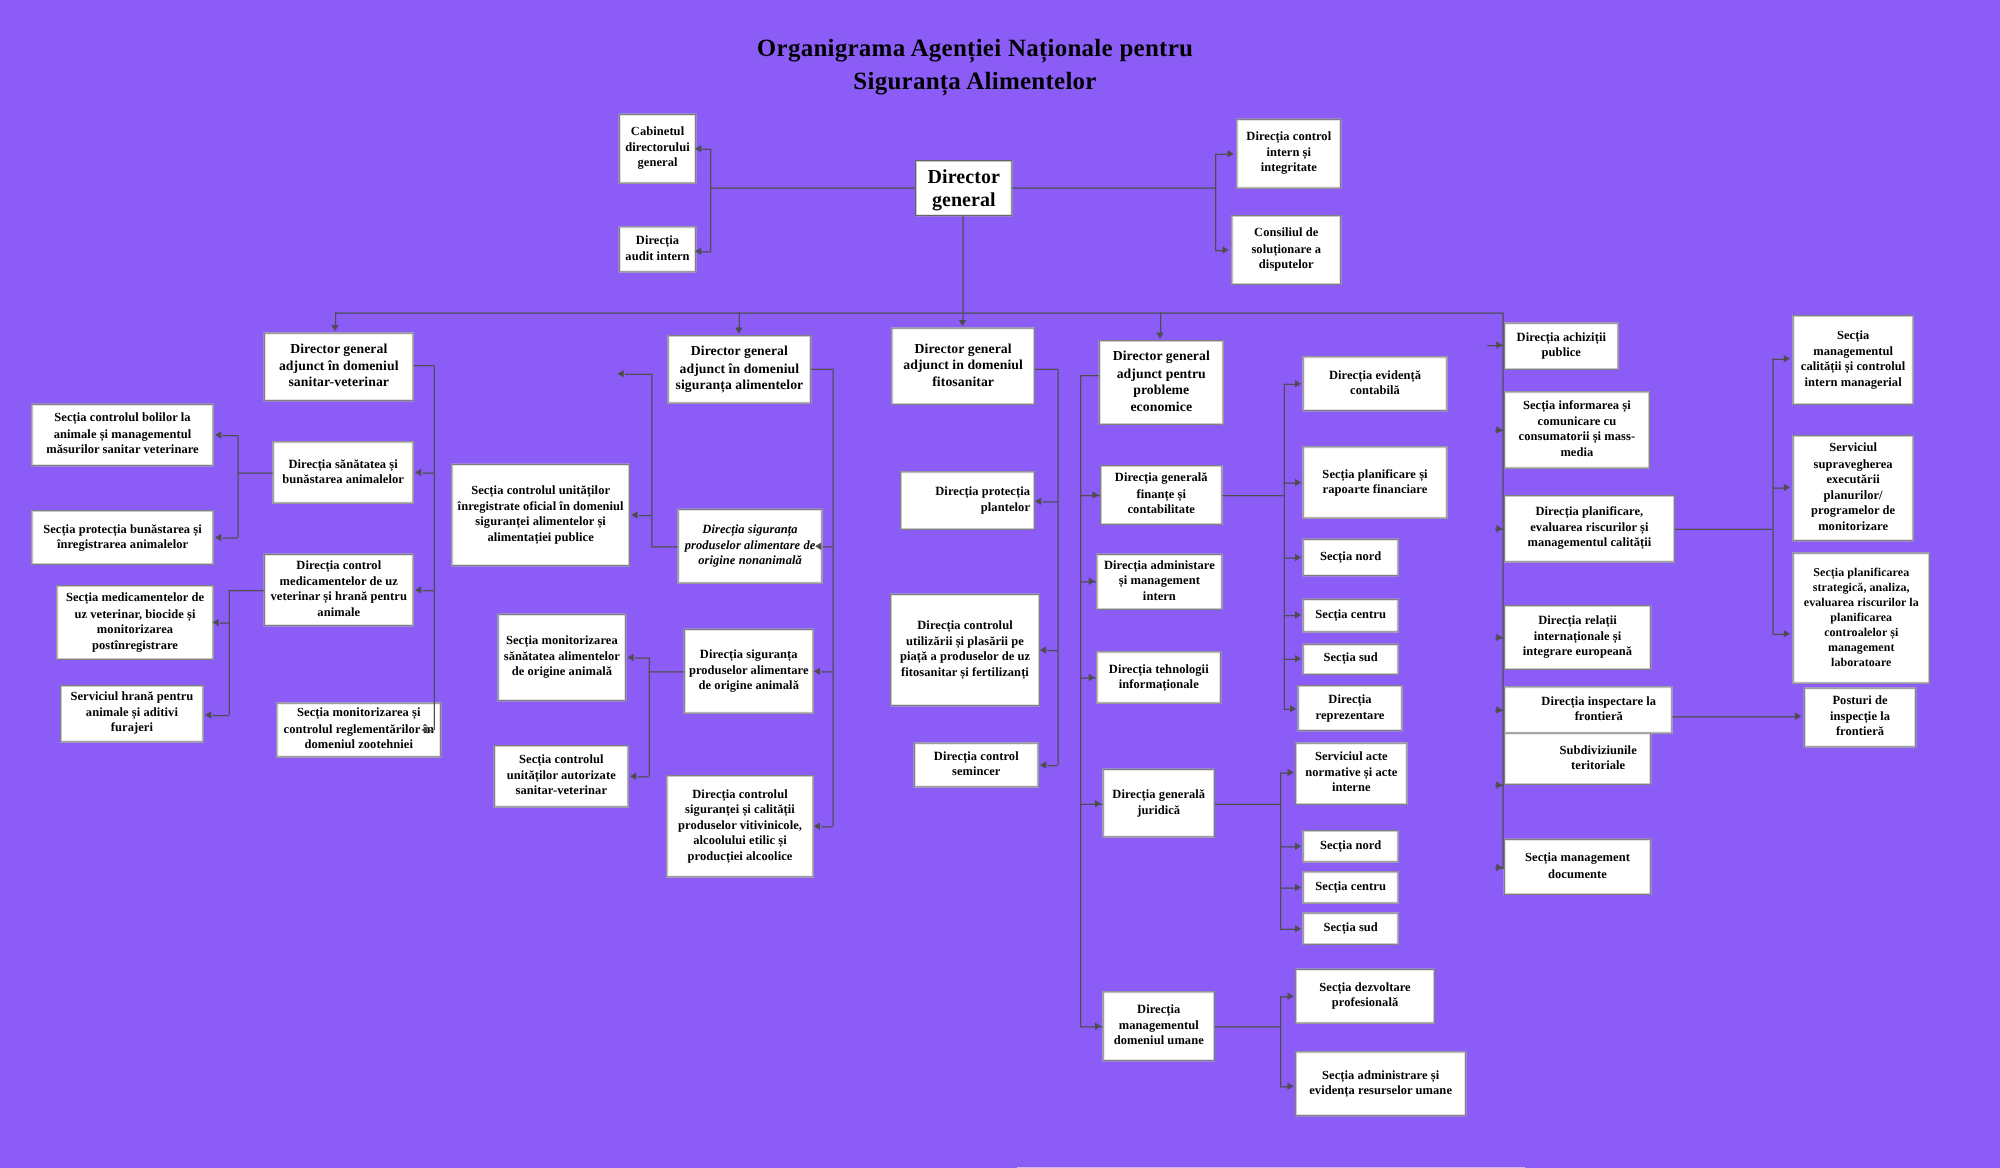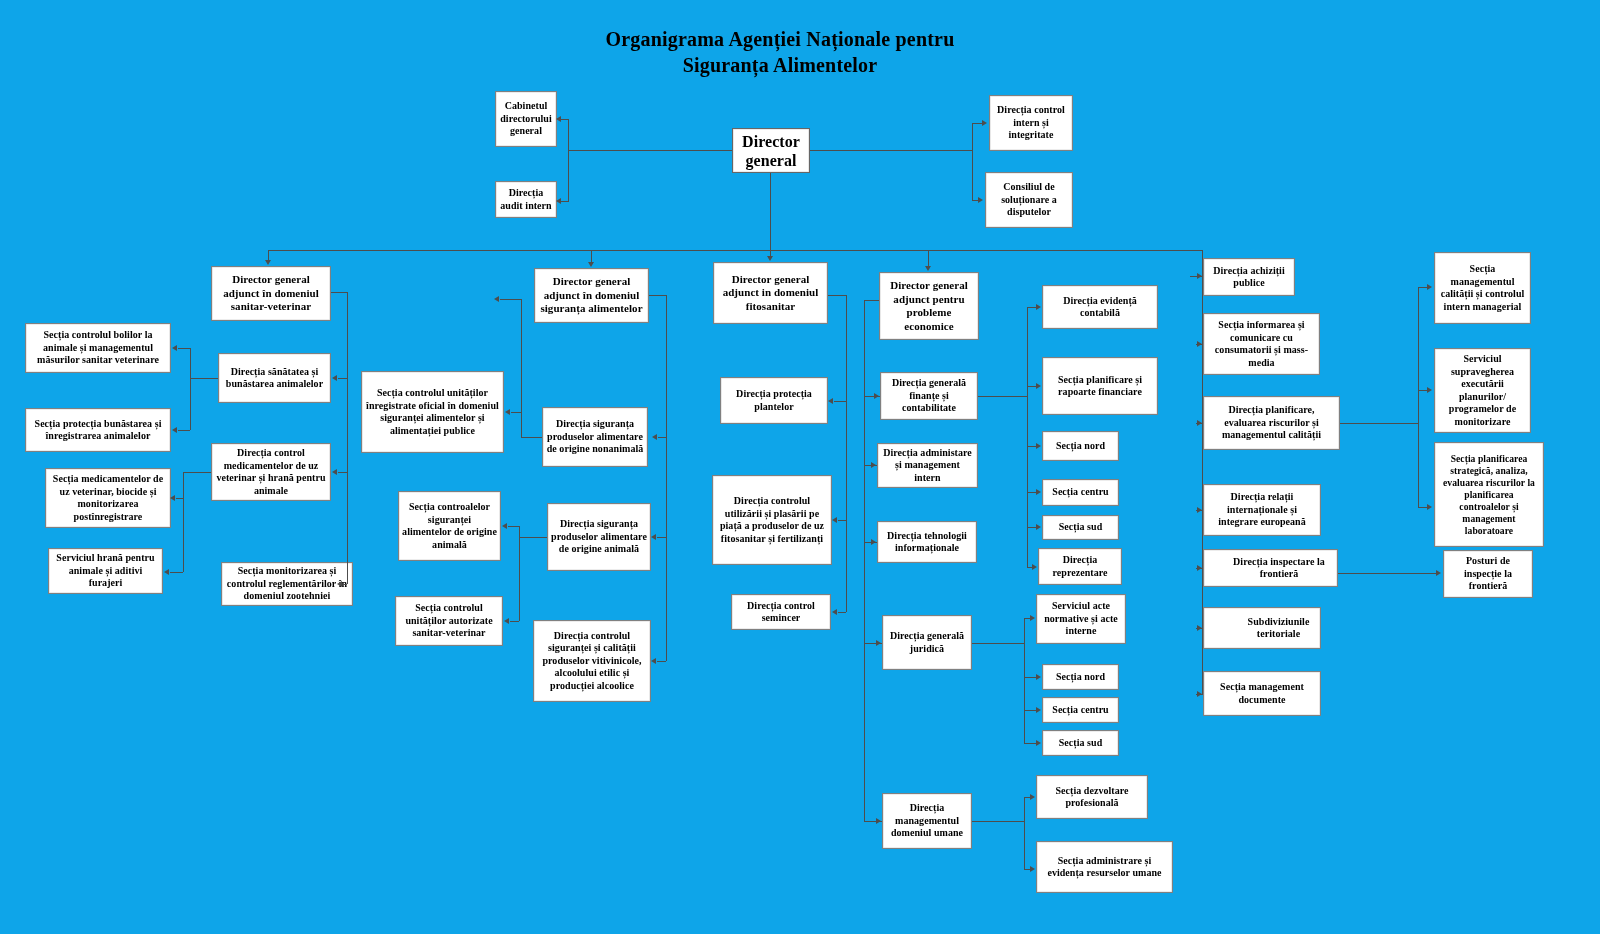--- a/index.html
+++ b/index.html
@@ -5,21 +5,21 @@
   html,body{margin:0;padding:0;background:#ffffff;}
   body{
     font-family:"Liberation Serif", serif;
     color:#000000;
     -webkit-font-smoothing:antialiased;
   }
   #canvas{
     position:relative;
     width:1600px;
     height:934px;
-    background:#0ea5e9;
+    background:#8b5cf6;
     overflow:hidden;
   }
   
   .title{
     position:absolute;
     text-align:center;
     font-weight:bold;
     font-size:20px;
     line-height:26px;
     letter-spacing:0.2px;
@@ -127,46 +127,46 @@
   </div>
 
   <div class="box f10" style="left:45px;top:468px;width:126px;height:60px;">
     <span>Secția medicamentelor de uz veterinar, biocide și monitorizarea postînregistrare</span>
   </div>
 
   <div class="box f10" style="left:48px;top:548px;width:115px;height:46px;">
     <span>Serviciul hrană pentru animale și aditivi furajeri</span>
   </div>
 
-  <div class="box f10" style="left:542px;top:407px;width:106px;height:60px;">
+  <div class="box f10" style="left:542px;top:407px;width:116px;height:60px;font-style:italic;">
     <span>Direcția siguranța produselor alimentare de origine nonanimală</span>
   </div>
 
   <div class="box f10" style="left:533px;top:620px;width:118px;height:82px;">
     <span>Direcția controlul siguranței și calității produselor vitivinicole, alcoolului etilic și producției alcoolice</span>
   </div>
 
   <div class="box f10" style="left:547px;top:503px;width:104px;height:68px;">
     <span>Direcția siguranța produselor alimentare de origine animală</span>
   </div>
 
 
   <div class="box f10" style="left:361px;top:371px;width:143px;height:82px;">
     <span>Secția controlul unităților înregistrate oficial în domeniul siguranței alimentelor și alimentației publice</span>
   </div>
 
   <div class="box f10" style="left:398px;top:491px;width:103px;height:70px;">
-    <span>Secția controalelor siguranței alimentelor de origine animală</span>
+    <span>Secția monitorizarea sănătatea alimentelor de origine animală</span>
   </div>
 
   <div class="box f10" style="left:395px;top:596px;width:108px;height:50px;">
     <span>Secția controlul unităților autorizate sanitar-veterinar</span>
   </div>
 
-  <div class="box f10" style="left:720px;top:377px;width:108px;height:47px;">
+  <div class="box f10" style="left:720px;top:377px;width:108px;height:47px;text-align:right;">
     <span>Direcția protecția plantelor</span>
   </div>
 
   <div class="box f10" style="left:712px;top:475px;width:120px;height:90px;">
     <span>Direcția controlul utilizării și plasării pe piață a produselor de uz fitosanitar și fertilizanți</span>
   </div>
 
   <div class="box f10" style="left:731px;top:594px;width:100px;height:36px;">
     <span>Direcția control semincer</span>
   </div>
@@ -252,21 +252,21 @@
   </div>
 
   <div class="box f10" style="left:1203px;top:484px;width:118px;height:52px;">
     <span>Direcția relații internaționale și integrare europeană</span>
   </div>
 
   <div class="box f10" style="left:1203px;top:549px;width:135px;height:38px;padding-left:20px;">
     <span>Direcția inspectare la frontieră</span>
   </div>
 
-  <div class="box f10" style="left:1203px;top:607px;width:118px;height:42px;padding-left:36px;">
+  <div class="box f10" style="left:1203px;top:586px;width:118px;height:42px;padding-left:36px;">
     <span>Subdiviziunile teritoriale</span>
   </div>
 
   <div class="box f10" style="left:1203px;top:671px;width:118px;height:45px;">
     <span>Secția management documente</span>
   </div>
 
   <div class="box f10" style="left:1434px;top:252px;width:97px;height:72px;">
     <span>Secția managementul calității și controlul intern managerial</span>
   </div>

